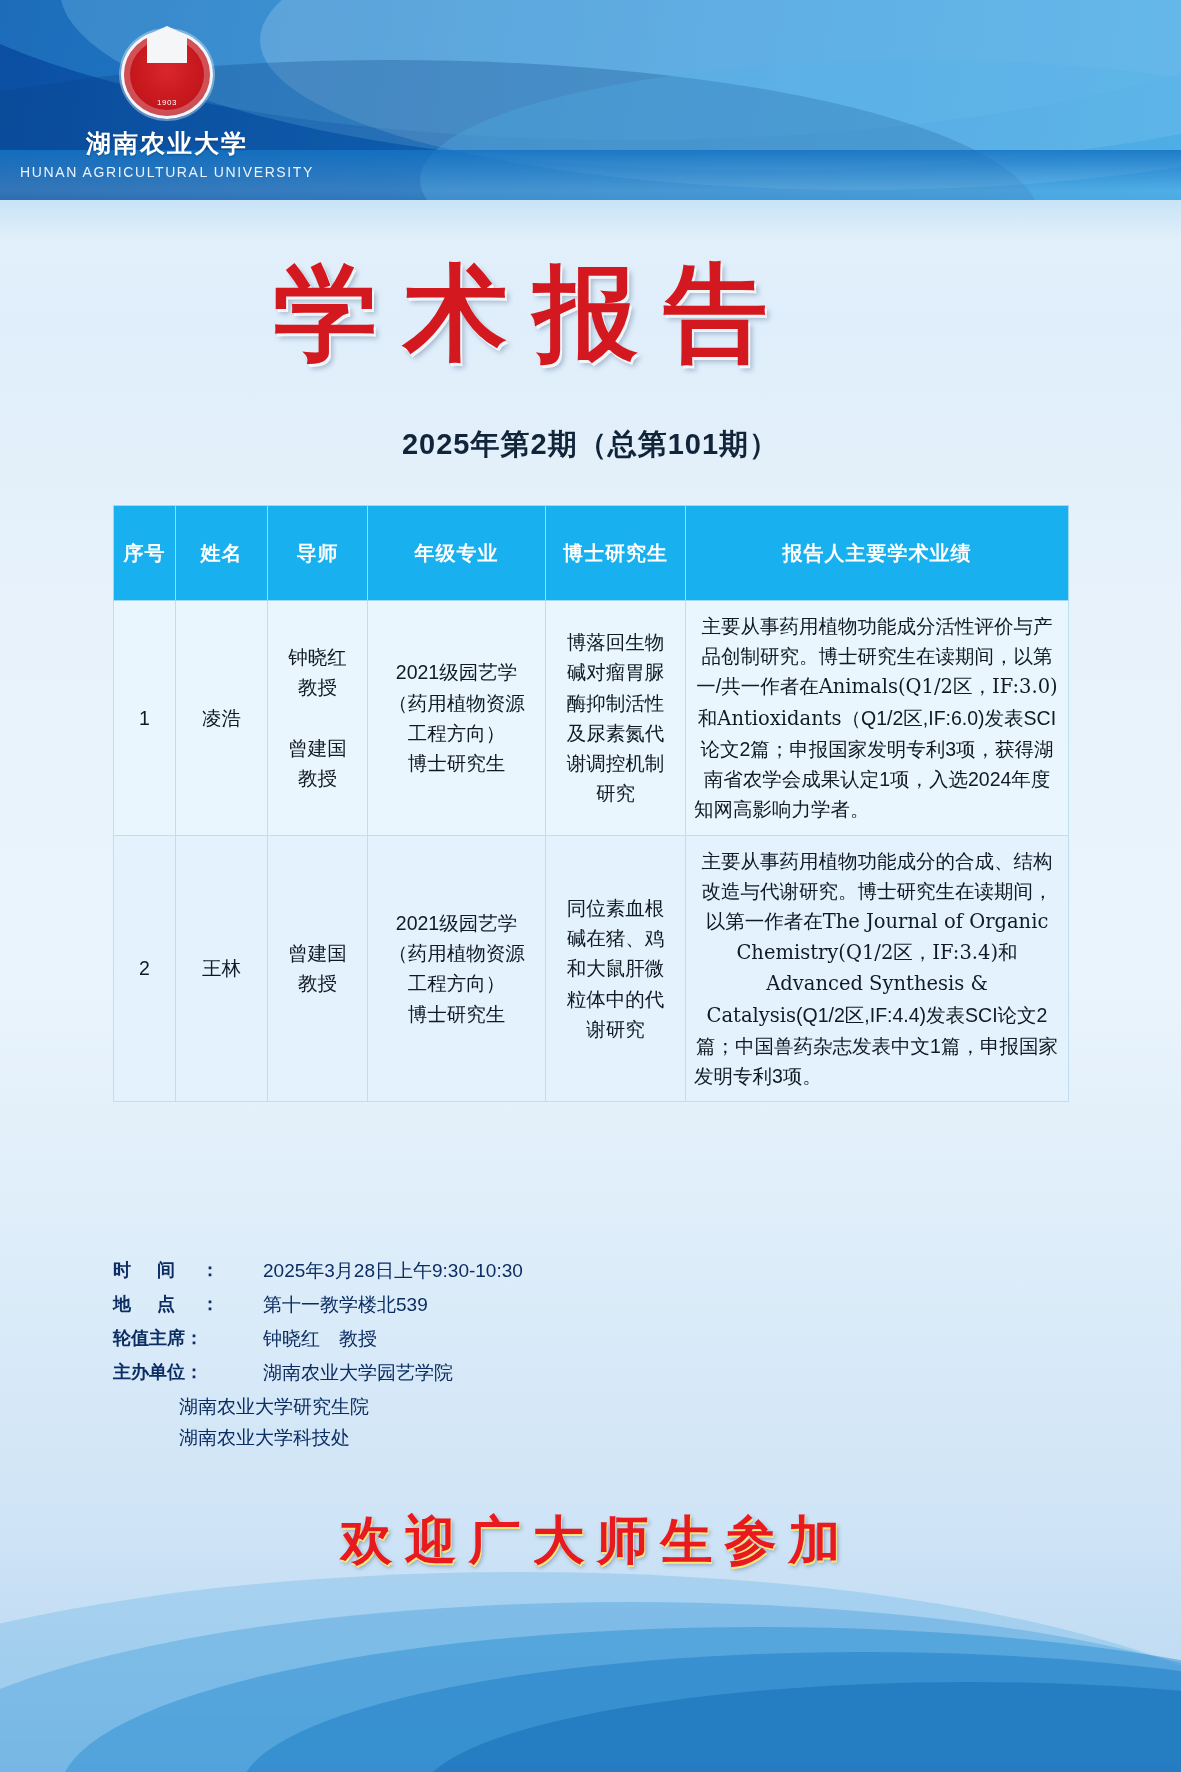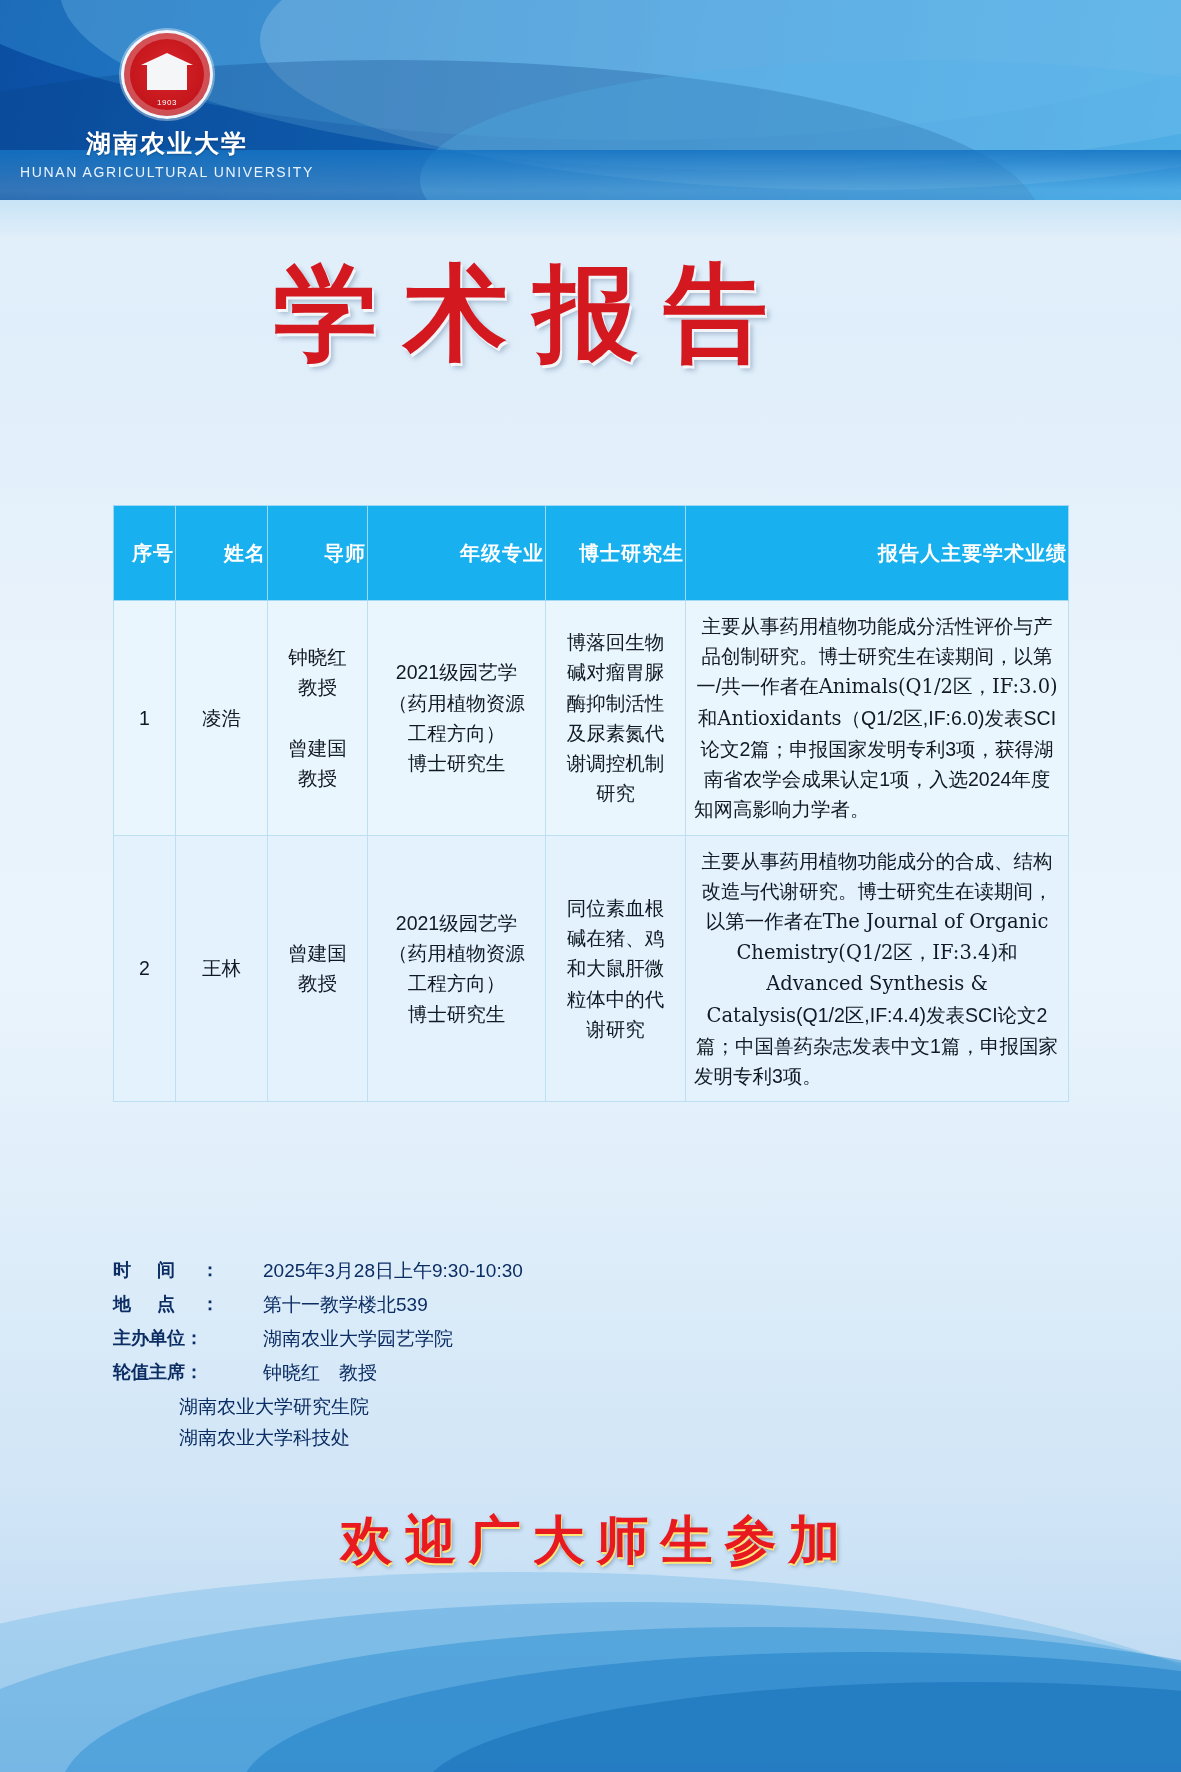--- a/index.html
+++ b/index.html
@@ -71,21 +71,21 @@
     left: 72px; top: 30px;
     width: 190px; height: 150px;
     display: flex; flex-direction: column; align-items: center; justify-content: flex-start;
   }
   .crest {
     width: 86px; height: 86px; border-radius: 50%;
     border: 3px solid #f2f6fa;
     background: radial-gradient(circle at 50% 45%, #d9262c 0%, #c4161c 60%, #a2121a 100%);
     position: relative;
     box-shadow: 0 0 0 2px rgba(255,255,255,.35);
-    display:flex; align-items:center; justify-content:center;
+    display:flex; justify-content:center;
   }
   .crest .bldg {
     width: 40px; height: 26px;
     background: #f4f6f8;
     position: relative;
     margin-top: 4px;
   }
   .crest .bldg:before {
     content:"";
     position:absolute; left:-6px; top:-11px;
@@ -156,21 +156,20 @@
     table-layout: fixed;
   }
   table.report th {
     background: #18b0ee;
     color: #ffffff;
     font-size: 20px;
     font-weight: bold;
     height: 92px;
     border: 1px solid #9fd8f2;
     letter-spacing: 1px;
-    text-align: right;
   }
   table.report td {
     border: 1px solid #bcdff2;
     background: #eaf6fd;
     color: #111a24;
     font-size: 19.5px;
     line-height: 1.55;
     vertical-align: middle;
     text-align: center;
     padding: 10px 8px;
@@ -266,20 +265,21 @@
     <div class="crest">
       <div class="arcs"></div>
       <div class="bldg"></div>
       <div class="yr">1903</div>
     </div>
     <div class="logo-cn">湖南农业大学</div>
     <div class="logo-en">HUNAN  AGRICULTURAL  UNIVERSITY</div>
   </div>
 
   <div class="headline">学术报告</div>
+  <div class="subhead">2025年第2期（总第101期）</div>
 
   <div class="table-wrap">
     <table class="report">
       <colgroup>
         <col class="col1">
           <col class="col2">
           <col class="col3">
           <col class="col4">
           <col class="col5">
           <col class="col6">
@@ -338,26 +338,26 @@
   <div class="info">
     <div class="info-row">
       <div class="info-label spaced">时间：</div>
       <div class="info-value">2025年3月28日上午9:30-10:30</div>
     </div>
     <div class="info-row">
       <div class="info-label spaced">地点：</div>
       <div class="info-value">第十一教学楼北539</div>
     </div>
     <div class="info-row">
+      <div class="info-label">轮值主席：</div>
+      <div class="info-value">钟晓红　教授</div>
+    </div>
+    <div class="info-row">
       <div class="info-label">主办单位：</div>
       <div class="info-value">湖南农业大学园艺学院</div>
-    </div>
-    <div class="info-row">
-      <div class="info-label">轮值主席：</div>
-      <div class="info-value">钟晓红　教授</div>
     </div>
     <div class="info-sub-row">
       <div class="info-value sub">湖南农业大学研究生院</div>
     </div>
     <div class="info-sub-row">
       <div class="info-value sub">湖南农业大学科技处</div>
     </div>
   </div>
 
   <div class="bottom-band">

